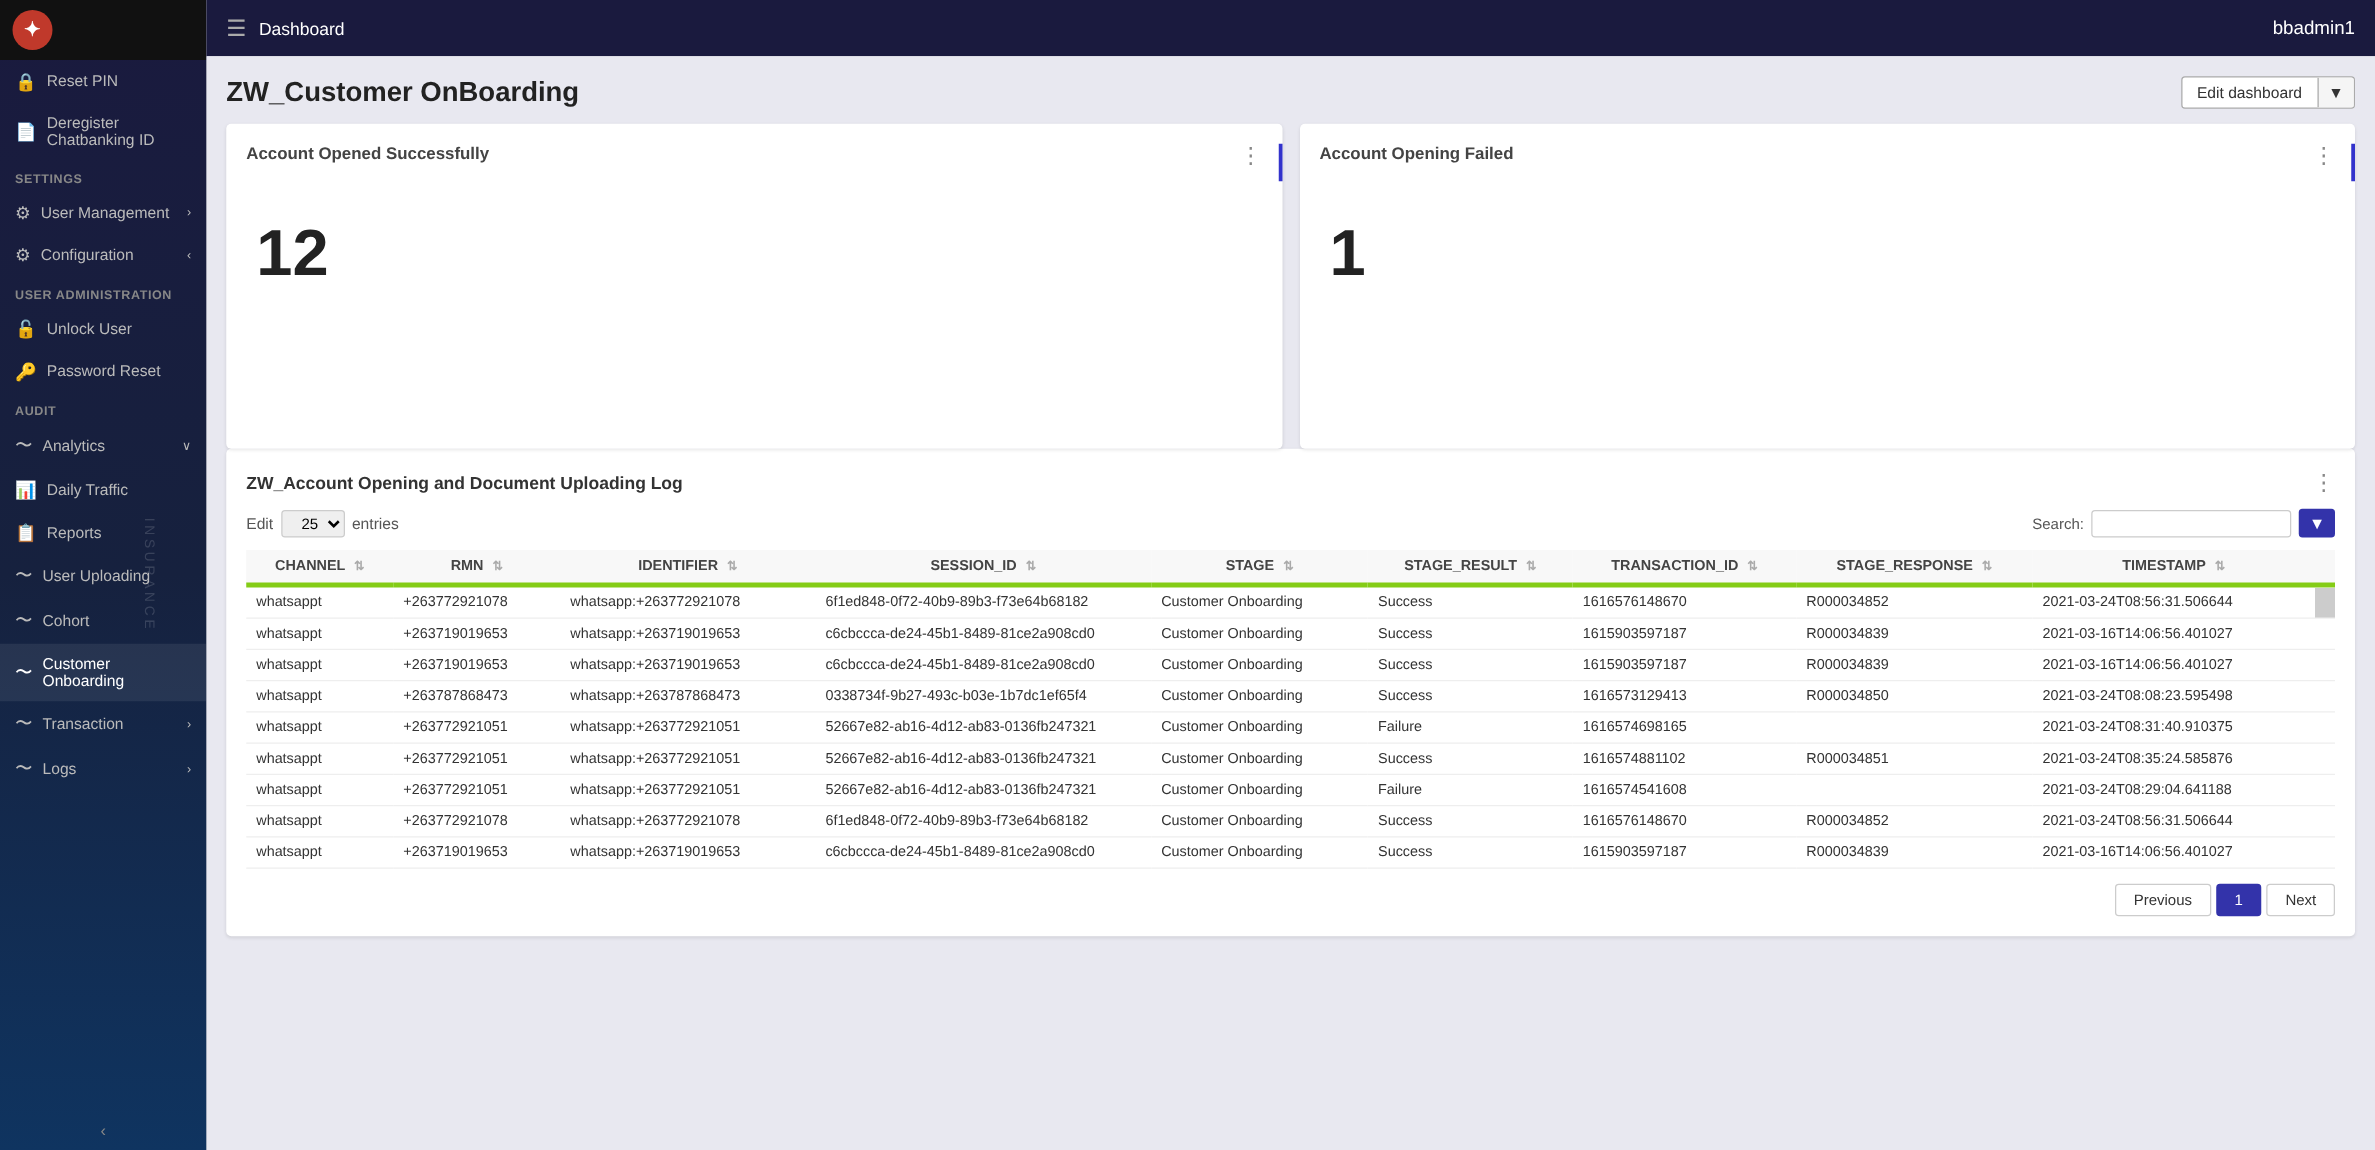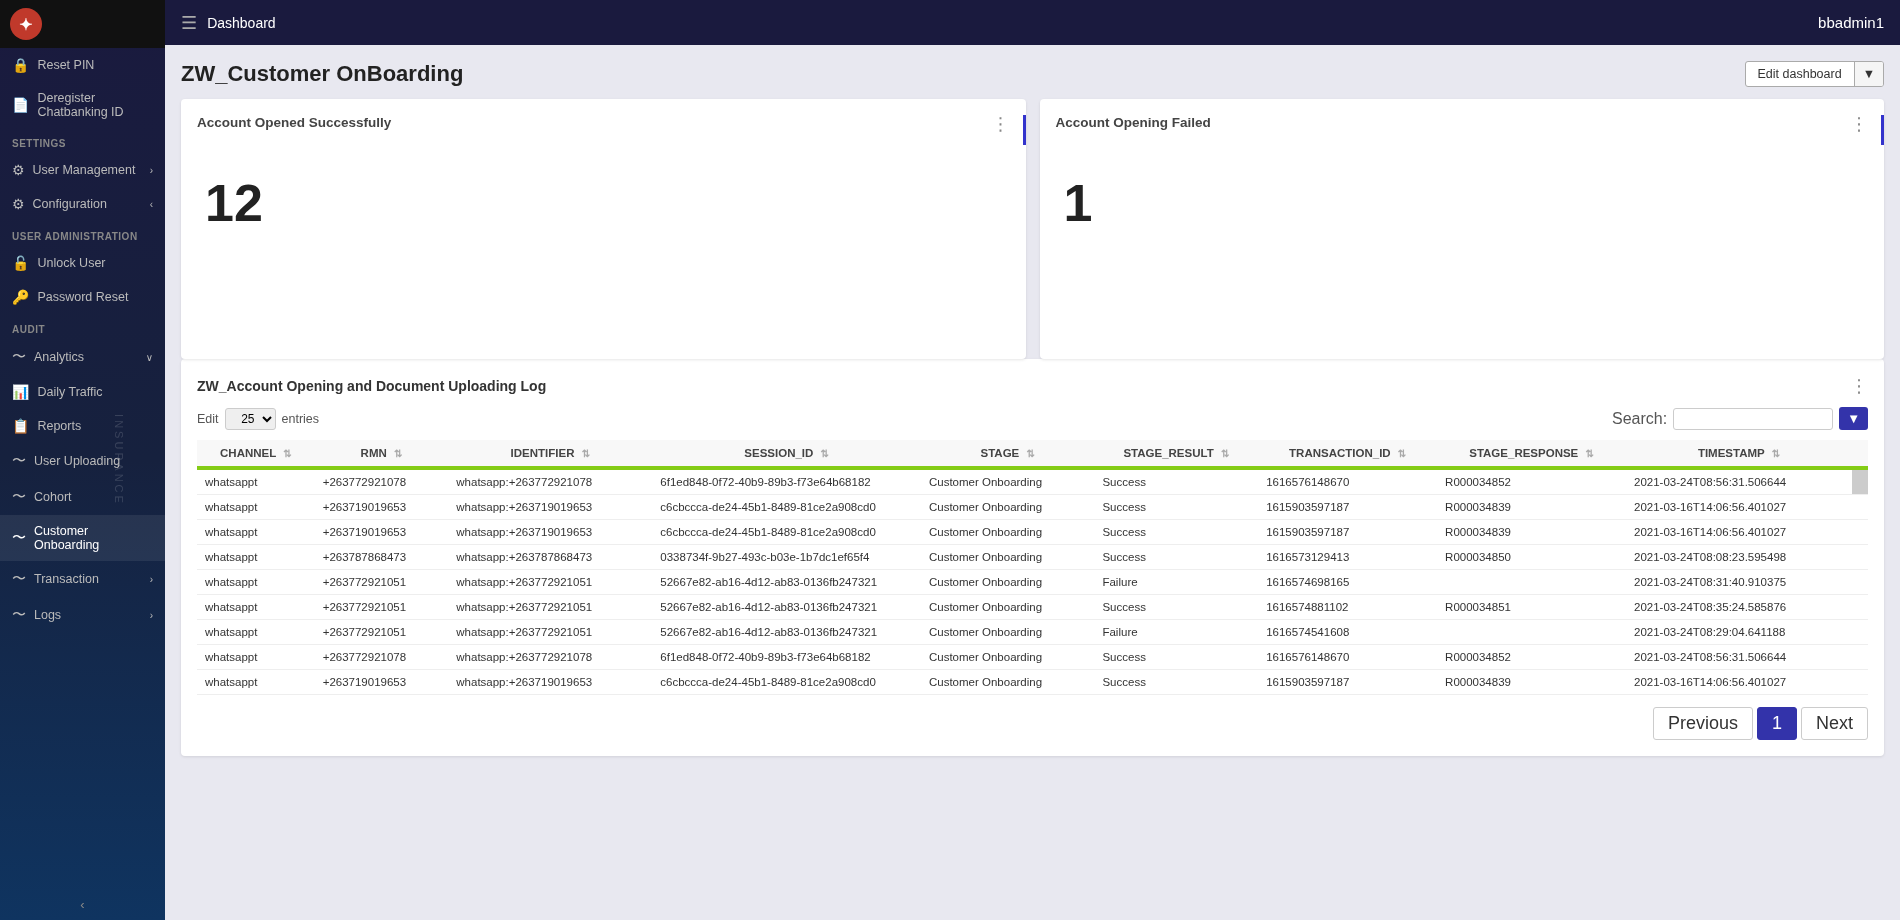--- a/index.html
+++ b/index.html
@@ -134,21 +134,21 @@
 
     
     .table-controls {
       display: flex; align-items: center; justify-content: space-between; margin-bottom: 10px;
     }
     .show-entries { display: flex; align-items: center; gap: 6px; font-size: 12.5px; color: #555; }
     .show-entries select {
       border: 1px solid #ccc; border-radius: 3px; padding: 2px 4px; font-size: 12px; text-align: right;
     }
     .search-area { display: flex; align-items: center; gap: 6px; }
-    .search-label { font-size: 16px; color: #555; }
+    .search-label { font-size: 12px; color: #555; }
     .search-input {
       border: 1px solid #ccc; border-radius: 3px; padding: 3px 8px; font-size: 12px; width: 160px;
     }
     .filter-btn {
       background: #3333aa; color: white; border: none; border-radius: 3px;
       padding: 4px 8px; cursor: pointer; font-size: 13px;
     }
 
     
     .data-table { width: 100%; border-collapse: collapse; font-size: 11.5px; }
@@ -164,21 +164,21 @@
     }
     .scrollbar-cell { width: 14px; padding: 0 !important; }
 
     
     .pagination {
       display: flex; align-items: center; justify-content: flex-end;
       gap: 4px; margin-top: 12px;
     }
     .page-btn {
       padding: 5px 14px; border: 1px solid #ccc; background: white;
-      border-radius: 3px; cursor: pointer; font-size: 18px; color: #333;
+      border-radius: 3px; cursor: pointer; font-size: 12px; color: #333;
     }
     .page-btn.active { background: #3333aa; color: white; border-color: #3333aa; }
   </style>
 </head>
 <body>
 
 <div class="sidebar">
   <div class="sidebar-logo">
     <div class="logo-circle">
       <span>✦</span>

